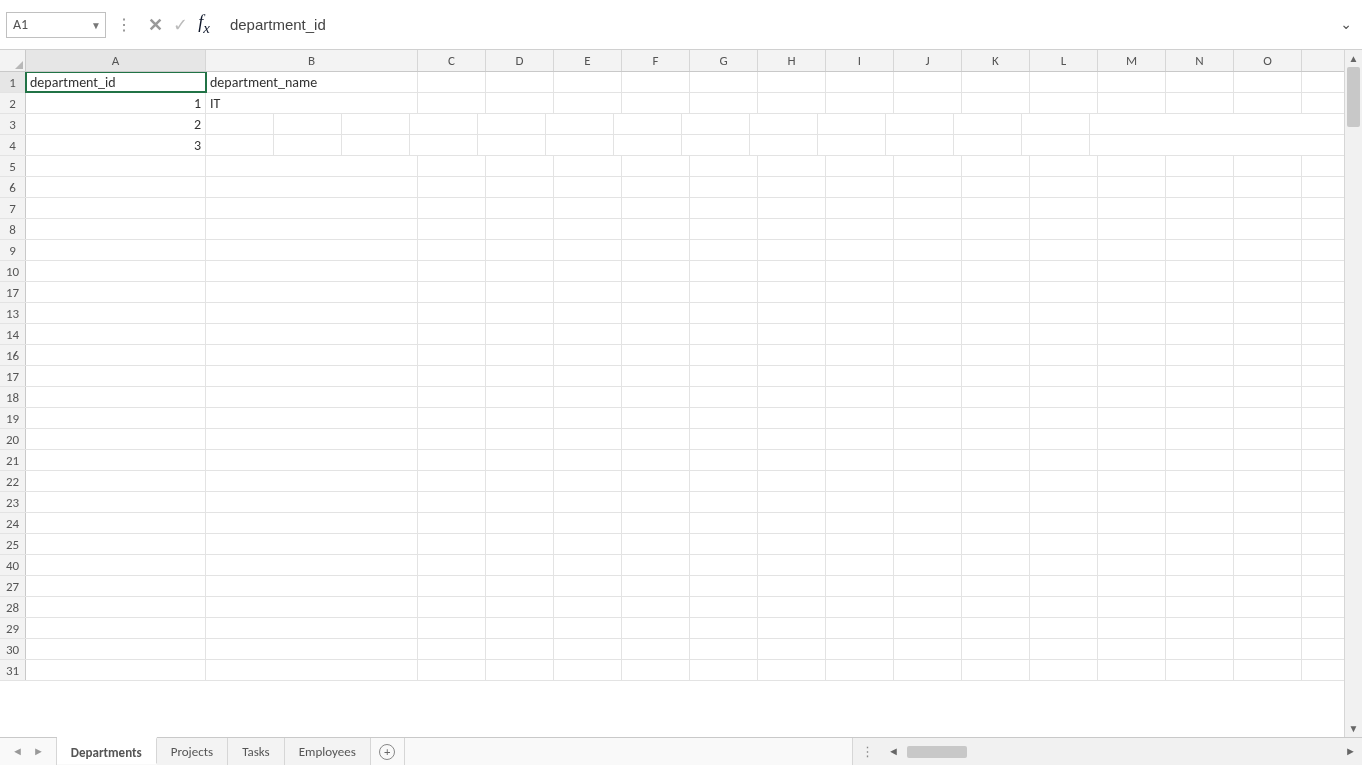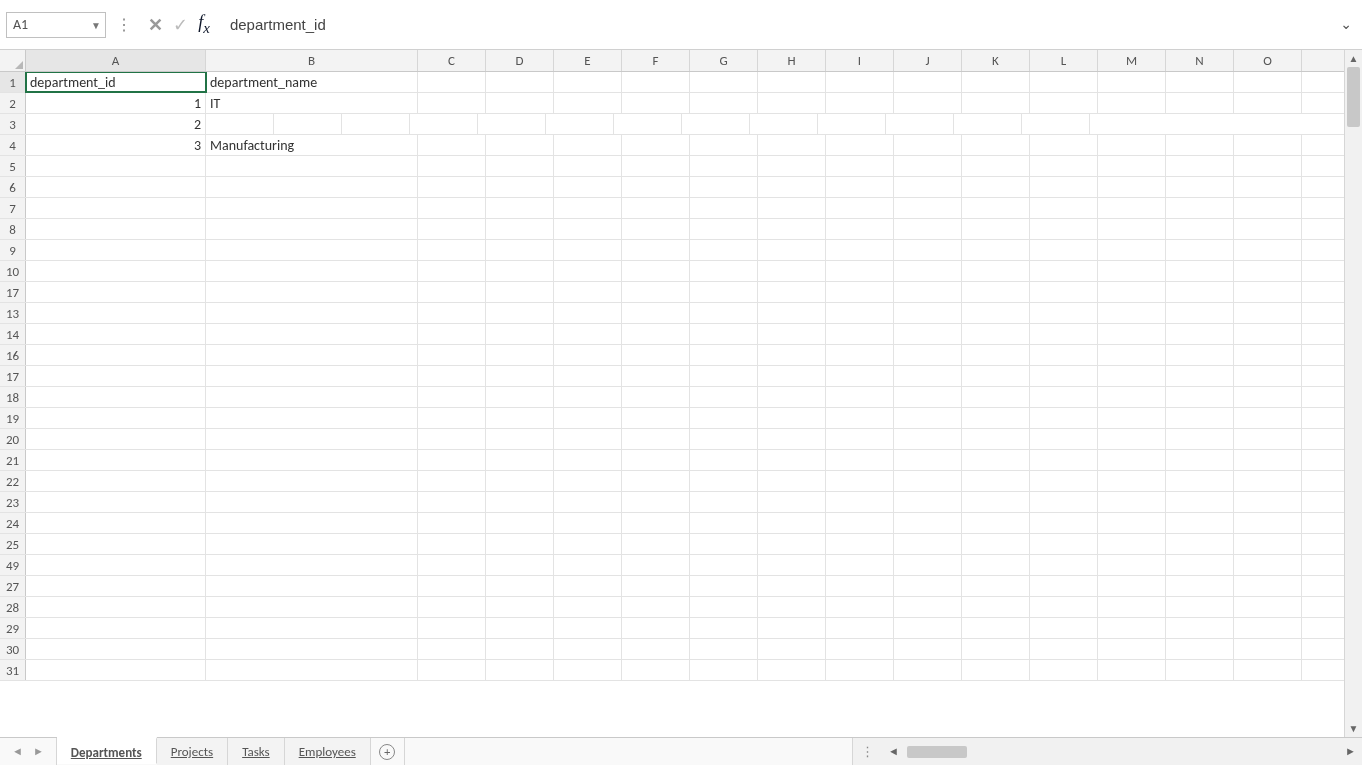--- a/index.html
+++ b/index.html
@@ -199,21 +199,20 @@
   .sheet-tabs {
     display: flex;
     align-items: stretch;
   }
   .sheet-tab {
     padding: 0 14px;
     line-height: 28px;
     border-right: 1px solid #d6d6d6;
     color: #555;
     background: #f3f3f3;
-    text-decoration: underline;
   }
   .sheet-tab.active {
     background: #fff;
     font-weight: bold;
     border-top: 2px solid #fff;
     border-bottom: 1px solid #fff;
     position: relative;
     top: -1px;
   }
   .add-sheet {
@@ -348,21 +347,20 @@
         <div class="cell colStd"></div>
         <div class="cell colStd"></div>
         <div class="cell colStd"></div>
         <div class="cell colStd"></div>
         <div class="cell colStd"></div>
         <div class="cell colStd"></div>
       </div>
       <div class="row">
         <div class="row-h">4</div>
         <div class="cell colA num">3</div>
-        <div class="cell colB">Manufacturing</div>
         <div class="cell colStd"></div>
         <div class="cell colStd"></div>
         <div class="cell colStd"></div>
         <div class="cell colStd"></div>
         <div class="cell colStd"></div>
         <div class="cell colStd"></div>
         <div class="cell colStd"></div>
         <div class="cell colStd"></div>
         <div class="cell colStd"></div>
         <div class="cell colStd"></div>
@@ -706,21 +704,21 @@
         <div class="cell colStd"></div>
         <div class="cell colStd"></div>
         <div class="cell colStd"></div>
         <div class="cell colStd"></div>
         <div class="cell colStd"></div>
         <div class="cell colStd"></div>
         <div class="cell colStd"></div>
         <div class="cell colStd"></div>
       </div>
       <div class="row">
-        <div class="row-h">49</div>
+        <div class="row-h">40</div>
         <div class="cell colA"></div>
         <div class="cell colB"></div>
         <div class="cell colStd"></div>
         <div class="cell colStd"></div>
         <div class="cell colStd"></div>
         <div class="cell colStd"></div>
         <div class="cell colStd"></div>
         <div class="cell colStd"></div>
         <div class="cell colStd"></div>
         <div class="cell colStd"></div>

